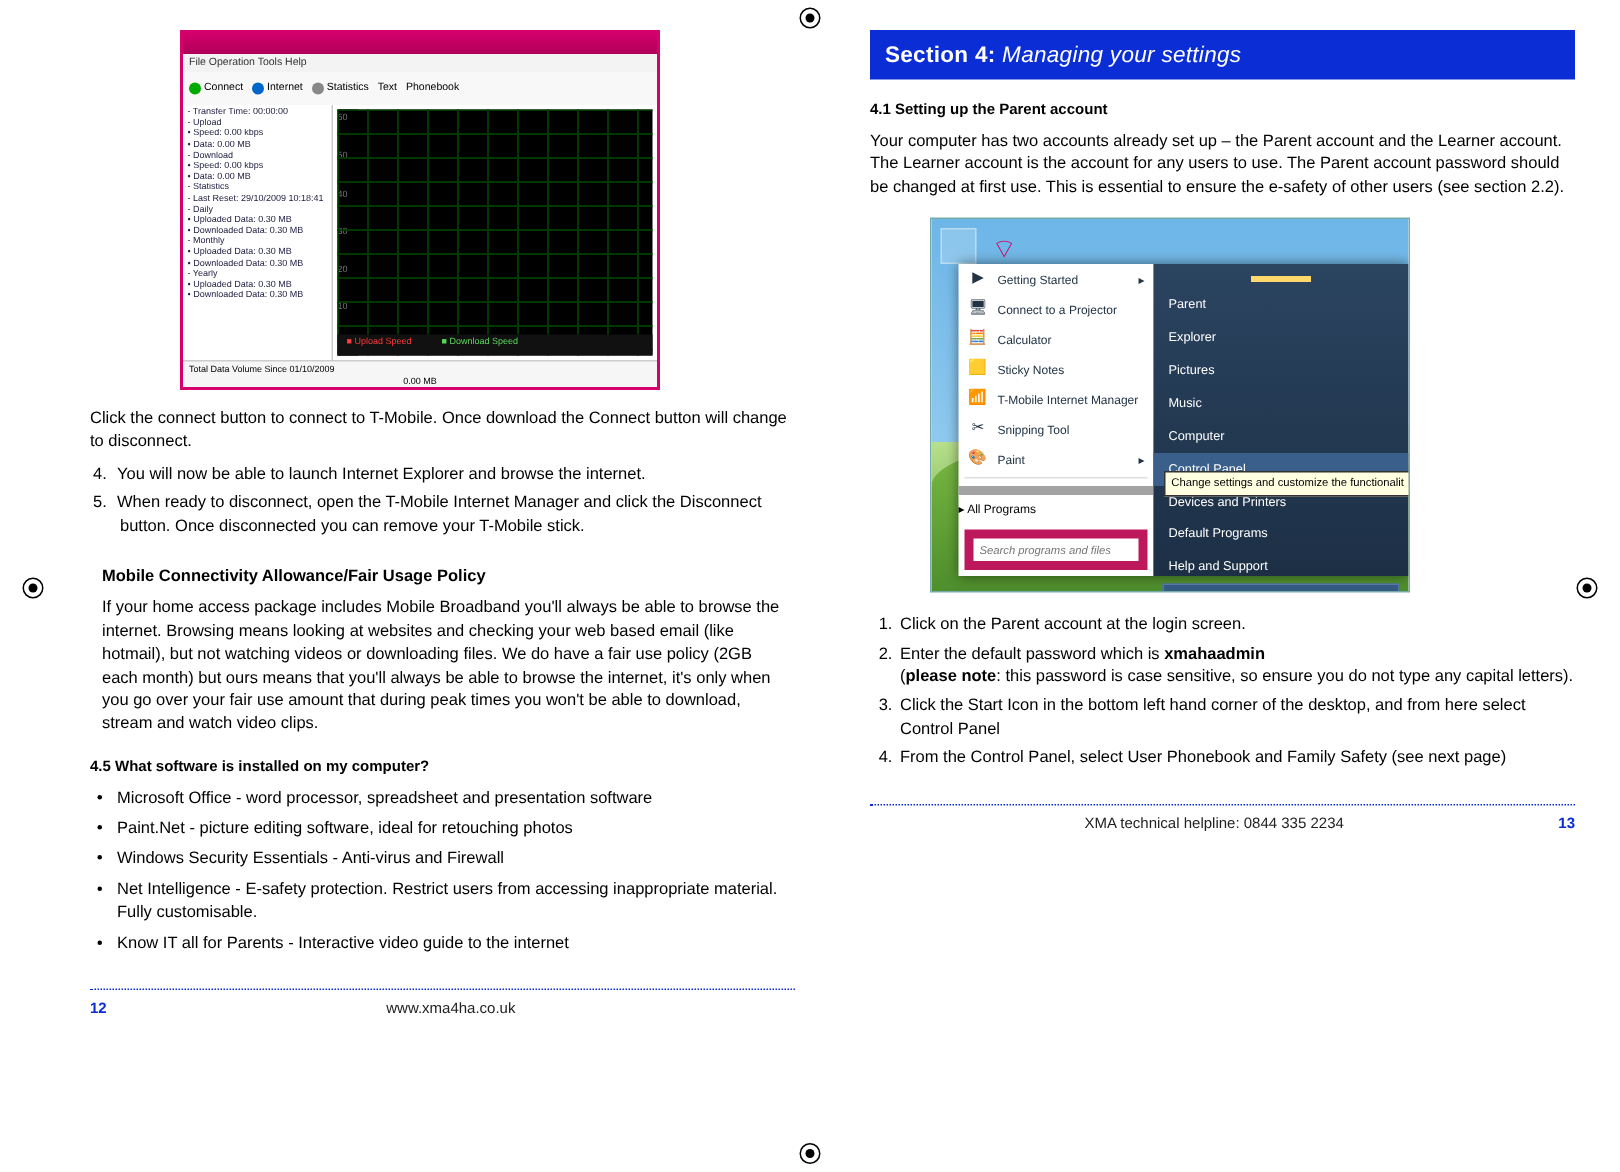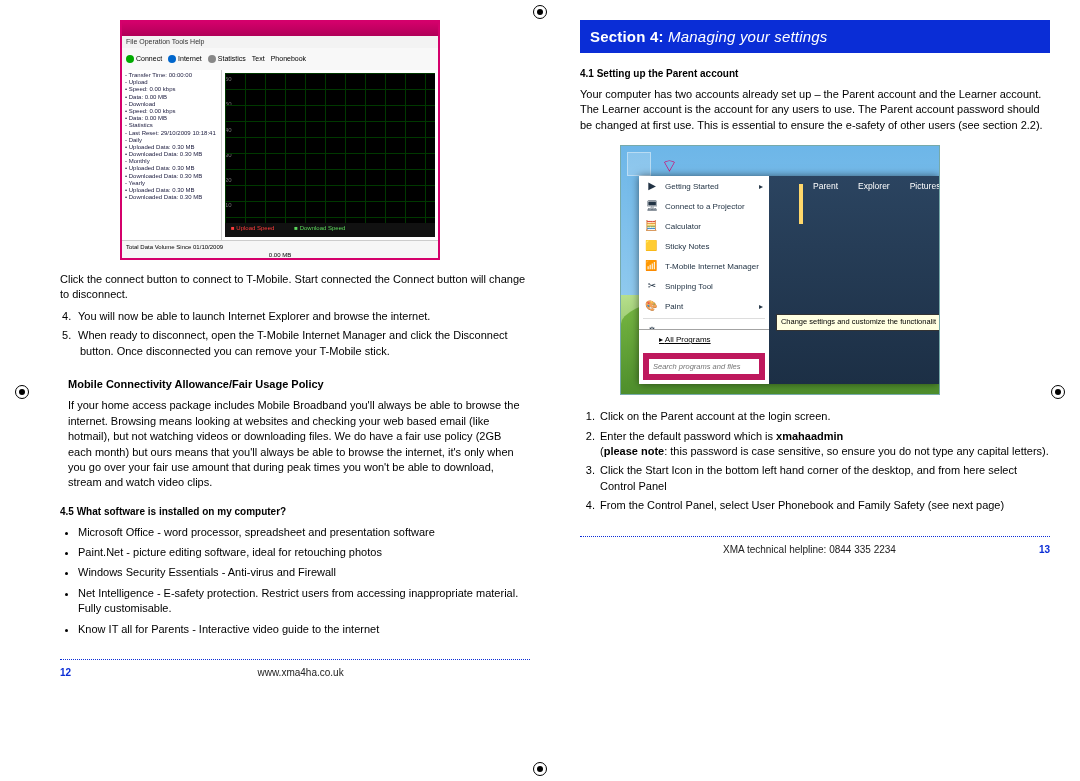--- a/index.html
+++ b/index.html
@@ -61,23 +61,23 @@
       linear-gradient(#7fbf46, #4e8e2c); border-top-left-radius:60% 40px; }
   .win-icons { position:absolute; top:6px; left:6px; display:flex; flex-direction:column; gap:4px; }
   .wi { width:24px; height:24px; background:#fff3; border:1px solid #fff6;}
   .wifi-ico { position:absolute; top:8px; left:40px; color:#d4006b; font-size:18px; }
   .start { position:absolute; left:18px; top:30px; bottom:10px; width:300px; display:flex; box-shadow:0 0 8px #0008; }
   .start-left { width:130px; background:#fff; display:flex; flex-direction:column; }
   .sl-items { flex:1; overflow:hidden; }
   .sl-item { display:flex; align-items:center; gap:6px; padding:3px 6px; font-size:8px; color:#234; }
   .sl-item .ic { width:14px; height:14px; display:flex; align-items:center; justify-content:center; font-size:10px;}
   .sl-div { height:1px; background:#ddd; margin:2px 4px; }
-  .sl-all { padding:4px 20px; font-size:8px; border-top:1px solid #a3a3a3;text-decoration:underline; }
+  .sl-all { padding:4px 0; font-size:8px; border-top:6px solid #a3a3a3; }
   .sl-search { margin:4px; padding:3px 4px; border:6px solid #be185d; font-size:7.5px; font-style:italic; color:#888; background:#fff; }
-  .start-right { width:170px; background:linear-gradient(#2b4460,#1c2f45); color:#fff; display:flex; padding-left:30px;}
+  .start-right { width:170px; background:linear-gradient(#2b4460,#1c2f45); color:#fff; display:flex; flex-direction:column;}
   .sr-avatar { width:40px; height:40px; border:2px solid #ffd86b; background:linear-gradient(#7fc6ff,#5aa8e8); margin:8px auto 4px; }
   .sr-item { font-size:8.5px; padding:5px 10px; }
   .sr-item.sel { background:#3a5f8a; }
   .sr-tooltip { position:absolute; top:138px; right:-2px; background:#ffffe1; border:1px solid #333; color:#000; font-size:7.5px; padding:2px 4px; white-space:nowrap; z-index:5; }
   .sr-shut { margin:auto 6px 6px; font-size:8px; padding:3px 6px; background:#355a82; border:1px solid #5577aa; text-align:center; }
   .corner-note { position:absolute; bottom:22px; right:4px; font-size:7px; color:#fff; text-align:left; line-height:1.15; }
 
   
   .dotline { border-top:1.5px dotted #0a2dd6; margin-top:22px; }
   .pgfoot { display:flex; justify-content:space-between; font-size:10px; margin-top:6px; color:#222; }
@@ -161,21 +161,21 @@
           </div>
         </div>
       </div>
       <div class="cm-bottom">
         <div>Total Data Volume Since 01/10/2009</div>
         <div style="text-align:center">0.00 MB</div>
         <div>Approximate volume usage on this computer only.</div>
       </div>
     </div>
 
-    <p>Click the connect button to connect to T-Mobile. Start connected the Connect button will change to disconnect.</p>
+    <p>Click the connect button to connect to T-Mobile. Once download the Connect button will change to disconnect.</p>
 
     <ol class="numstart4">
       <li>You will now be able to launch Internet Explorer and browse the internet.</li>
       <li>When ready to disconnect, open the T-Mobile Internet Manager and click the Disconnect button. Once disconnected you can remove your T-Mobile stick.</li>
     </ol>
 
     <div class="policy-box">
       <div class="policy-title">Mobile Connectivity Allowance/Fair Usage Policy</div>
       <p>If your home access package includes Mobile Broadband you'll always be able to browse the internet.  Browsing means looking at websites and checking your web based email (like hotmail), but not watching videos or downloading files. We do have a fair use policy (2GB each month) but ours means that you'll always be able to browse the internet, it's only when you go over your fair use amount that during peak times you won't be able to download, stream and watch video clips.</p>
     </div>

